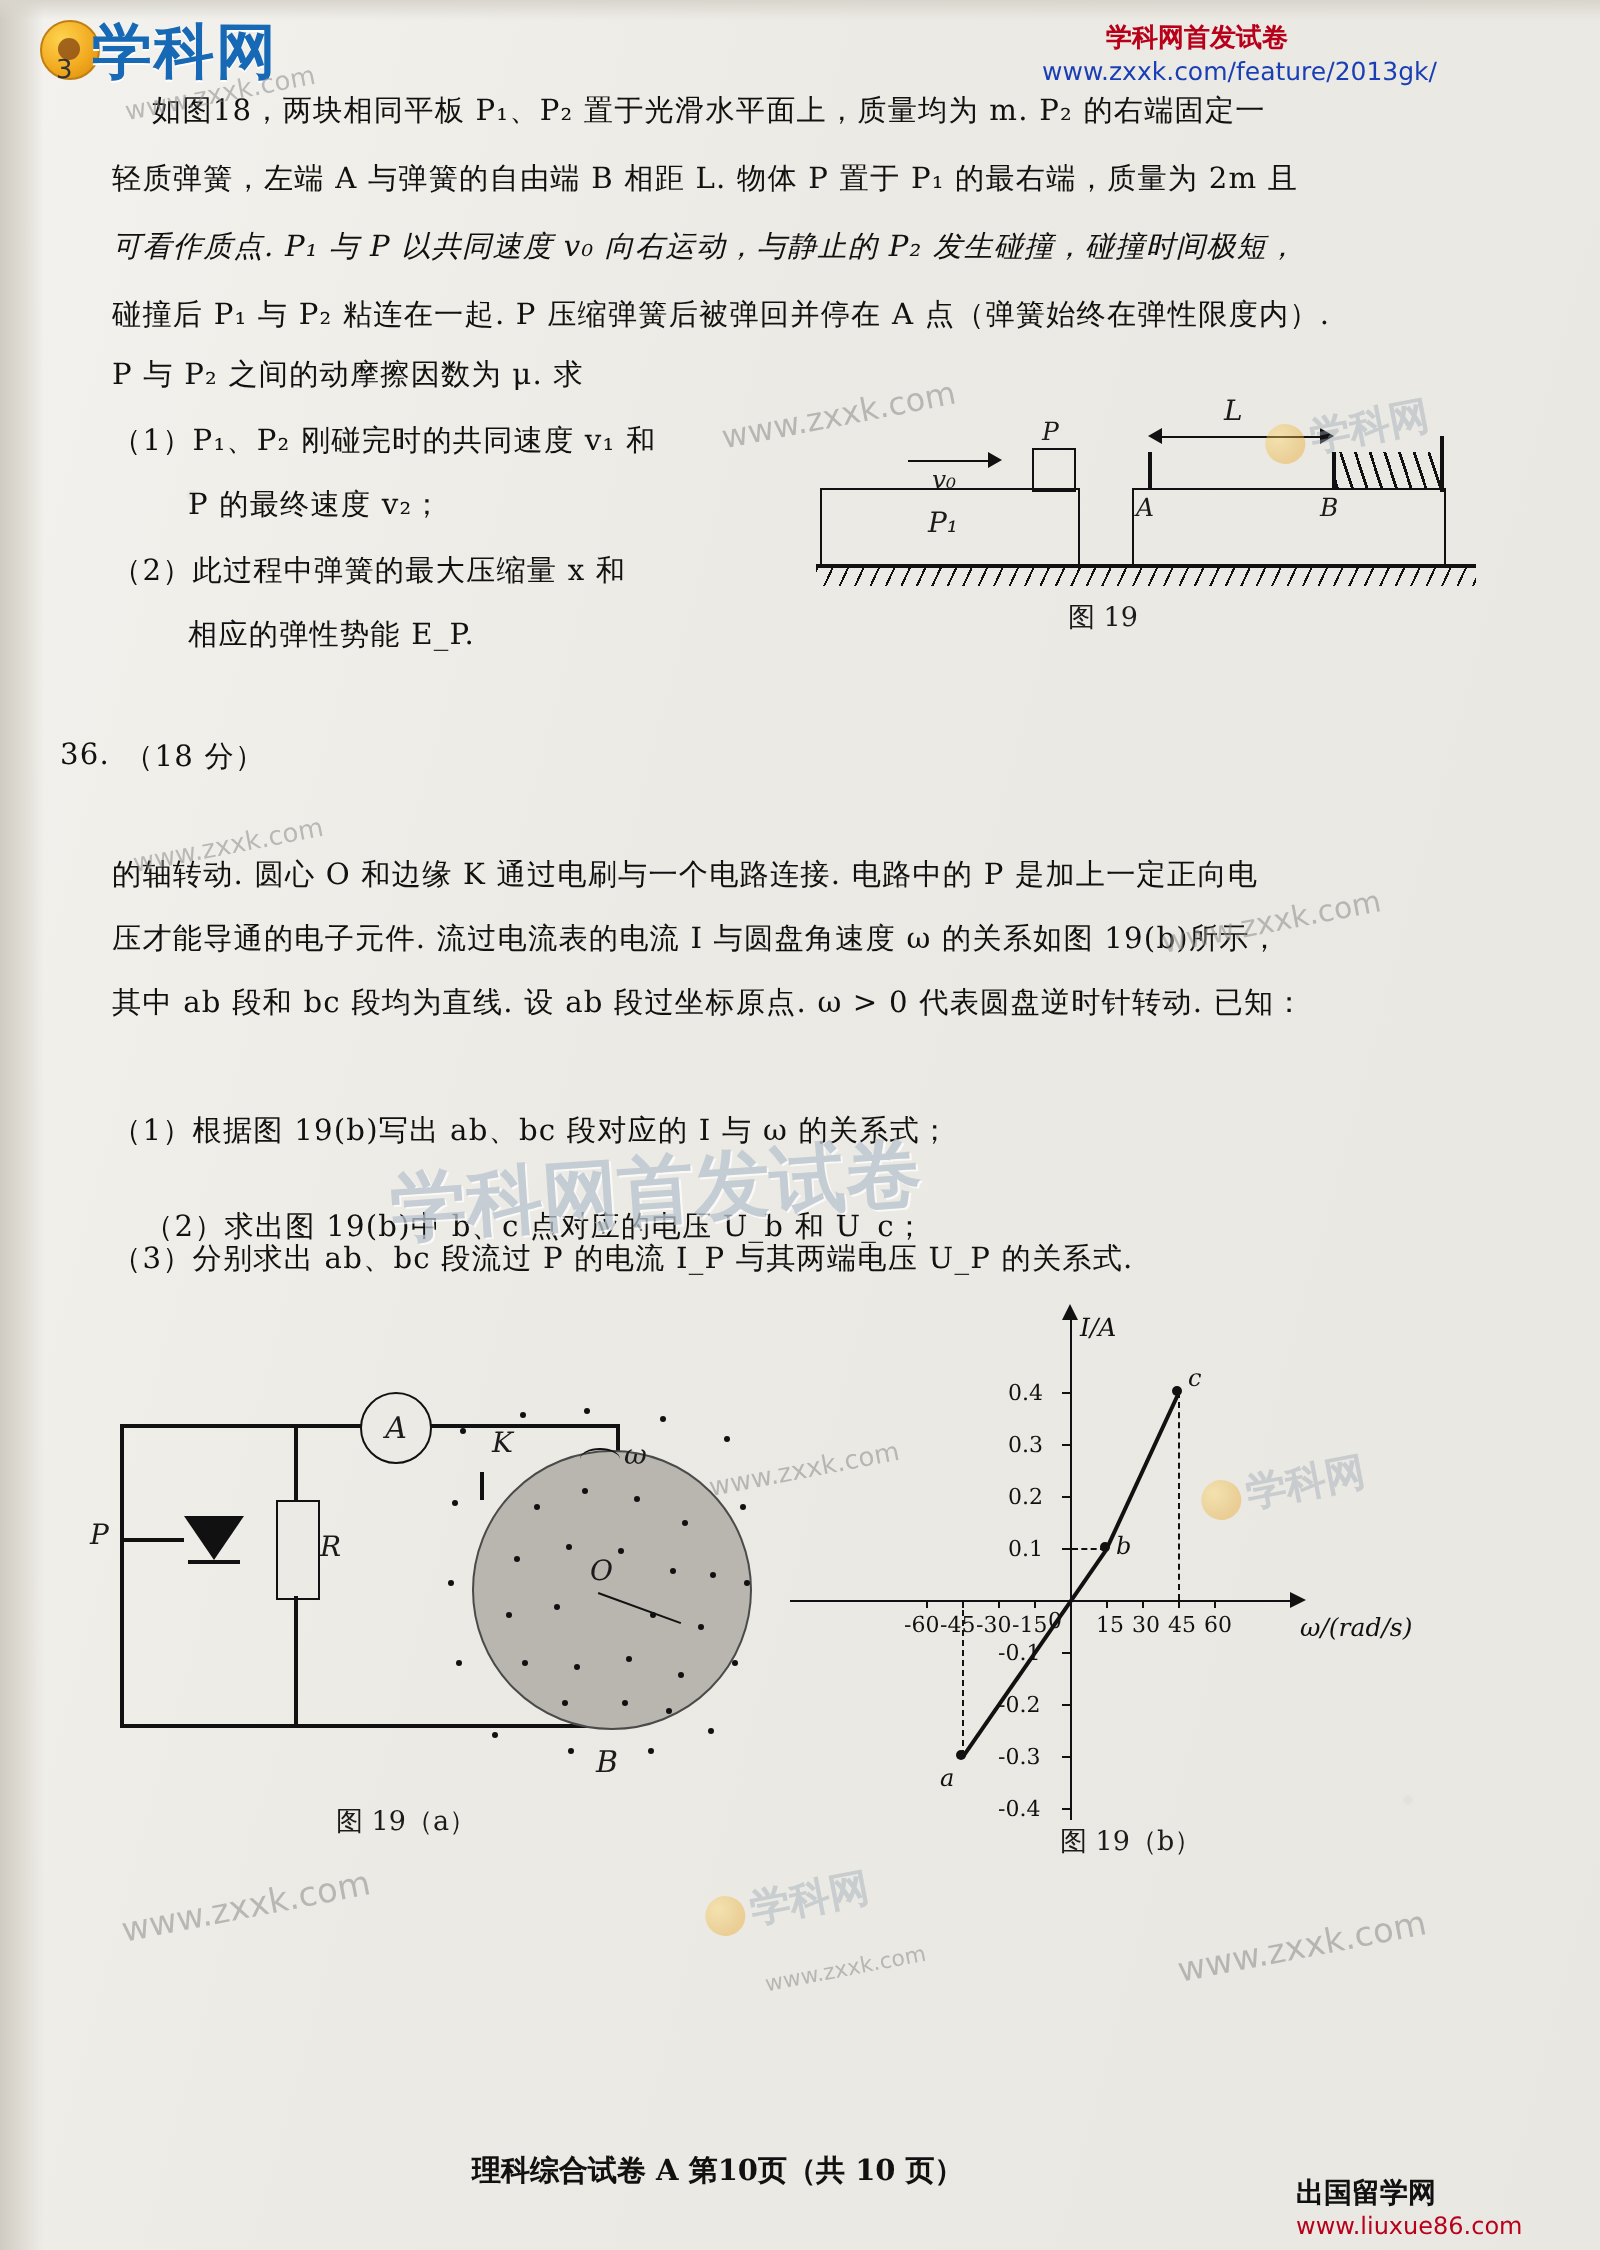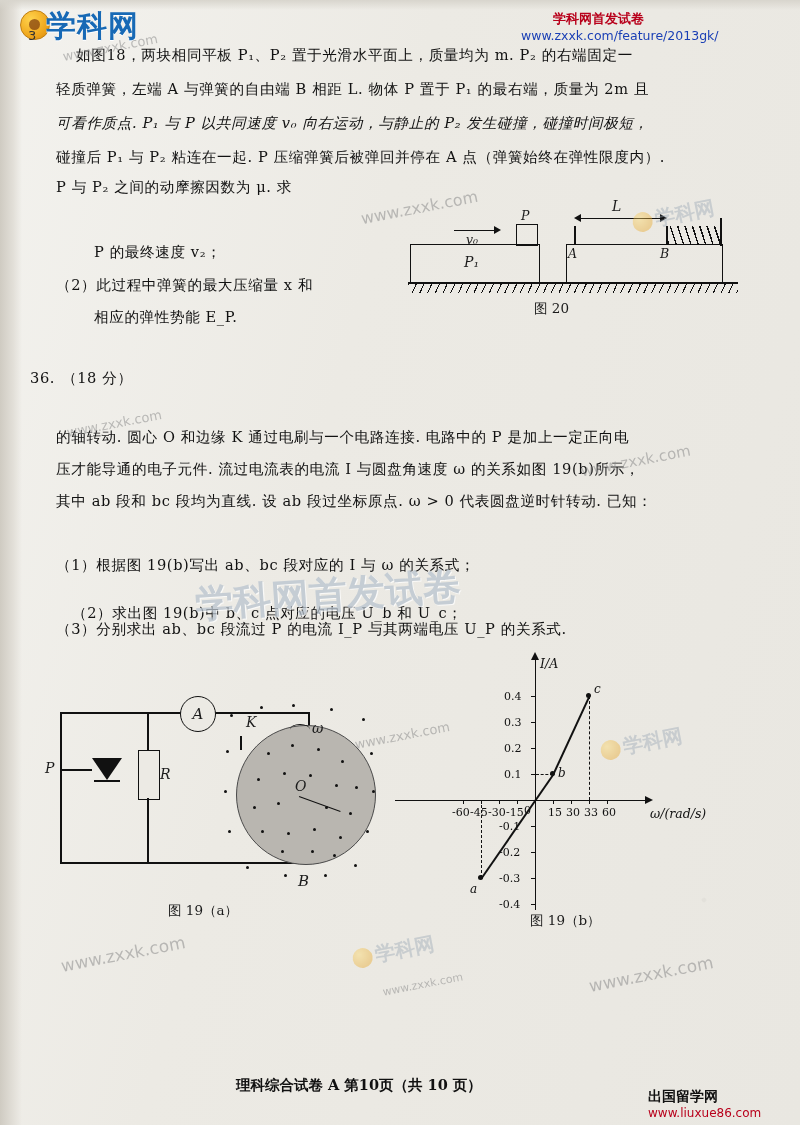--- a/index.html
+++ b/index.html
@@ -168,20 +168,21 @@
   </div>
   <div class="hdr-link1">学科网首发试卷</div>
   <div class="hdr-link2">www.zxxk.com/feature/2013gk/</div>
   <div class="page-num">3</div>
 
   <div class="txt" style="left:76px;top:46px;">如图18，两块相同平板 P₁、P₂ 置于光滑水平面上，质量均为 m. P₂ 的右端固定一</div>
   <div class="txt" style="left:56px;top:80px;">轻质弹簧，左端 A 与弹簧的自由端 B 相距 L. 物体 P 置于 P₁ 的最右端，质量为 2m 且</div>
   <div class="txt" style="left:56px;top:114px;font-style:italic;">可看作质点. P₁ 与 P 以共同速度 v₀ 向右运动，与静止的 P₂ 发生碰撞，碰撞时间极短，</div>
   <div class="txt" style="left:56px;top:148px;">碰撞后 P₁ 与 P₂ 粘连在一起. P 压缩弹簧后被弹回并停在 A 点（弹簧始终在弹性限度内）.</div>
   <div class="txt" style="left:56px;top:178px;">P 与 P₂ 之间的动摩擦因数为 μ. 求</div>
+  <div class="txt" style="left:56px;top:211px;">（1）P₁、P₂ 刚碰完时的共同速度 v₁ 和</div>
   <div class="txt" style="left:94px;top:243px;">P 的最终速度 v₂；</div>
   <div class="txt" style="left:56px;top:276px;">（2）此过程中弹簧的最大压缩量 x 和</div>
   <div class="txt" style="left:94px;top:308px;">相应的弹性势能 E_P.</div>
 
   <div class="fig18">
     <div class="ground"></div>
     <div class="hatch"></div>
 
     <div class="block" style="left:12px;top:48px;width:128px;height:38px;"></div>
     <div class="lbl ital" style="left:66px;top:58px;font-size:14px;">P₁</div>
@@ -202,21 +203,21 @@
     <div style="position:absolute;left:176px;top:30px;width:1.5px;height:18px;background:#111;"></div>
     <div style="position:absolute;left:268px;top:30px;width:1.5px;height:18px;background:#111;"></div>
     <div class="lbl ital" style="left:170px;top:50px;">A</div>
     <div class="lbl ital" style="left:262px;top:50px;">B</div>
 
     <div class="arrowline" style="left:178px;top:22px;width:88px;"></div>
     <div style="position:absolute;left:176px;top:18px;width:0;height:0;border-right:7px solid #111;border-top:4px solid transparent;border-bottom:4px solid transparent;"></div>
     <div style="position:absolute;left:262px;top:18px;width:0;height:0;border-left:7px solid #111;border-top:4px solid transparent;border-bottom:4px solid transparent;"></div>
     <div class="lbl ital" style="left:214px;top:2px;font-size:14px;">L</div>
 
-    <div class="caption" style="left:136px;top:104px;">图 20</div>
+    <div class="caption" style="left:136px;top:104px;">图 19</div>
   </div>
 
   <div class="txt" style="left:30px;top:369px;"><span>36.</span></div>
   <div class="txt" style="left:62px;top:369px;">（18 分）</div>
 
   <div class="txt" style="left:56px;top:428px;">的轴转动. 圆心 O 和边缘 K 通过电刷与一个电路连接. 电路中的 P 是加上一定正向电</div>
   <div class="txt" style="left:56px;top:460px;">压才能导通的电子元件. 流过电流表的电流 I 与圆盘角速度 ω 的关系如图 19(b)所示，</div>
   <div class="txt" style="left:56px;top:492px;">其中 ab 段和 bc 段均为直线. 设 ab 段过坐标原点. ω &gt; 0 代表圆盘逆时针转动. 已知：</div>
   <div class="txt" style="left:56px;top:556px;">（1）根据图 19(b)写出 ab、bc 段对应的 I 与 ω 的关系式；</div>
   <div class="txt" style="left:72px;top:588px;margin-top:16px;">（2）求出图 19(b)中 b、c 点对应的电压 U_b 和 U_c；</div>
@@ -315,21 +316,21 @@
     <div class="tick" style="left:171px;top:150px;"></div>
     <div class="tick" style="left:189px;top:150px;"></div>
     <div class="tick" style="left:207px;top:150px;"></div>
 
     <div class="gnum" style="left:52px;top:156px;">-60</div>
     <div class="gnum" style="left:70px;top:156px;">-45</div>
     <div class="gnum" style="left:88px;top:156px;">-30</div>
     <div class="gnum" style="left:106px;top:156px;">-15</div>
     <div class="gnum" style="left:148px;top:156px;">15</div>
     <div class="gnum" style="left:166px;top:156px;">30</div>
-    <div class="gnum" style="left:184px;top:156px;">33</div>
+    <div class="gnum" style="left:184px;top:156px;">45</div>
     <div class="gnum" style="left:202px;top:156px;">60</div>
 
     <div class="tickh" style="left:131px;top:124px;"></div>
     <div class="tickh" style="left:131px;top:98px;"></div>
     <div class="tickh" style="left:131px;top:72px;"></div>
     <div class="tickh" style="left:131px;top:46px;"></div>
     <div class="tickh" style="left:131px;top:176px;"></div>
     <div class="tickh" style="left:131px;top:202px;"></div>
     <div class="tickh" style="left:131px;top:228px;"></div>
     <div class="tickh" style="left:131px;top:254px;"></div>

